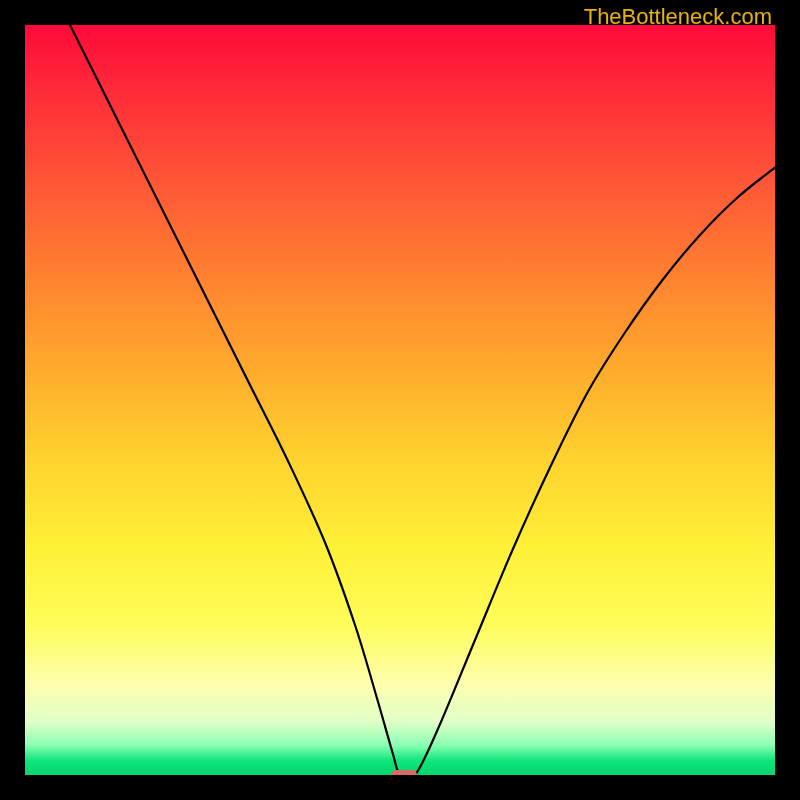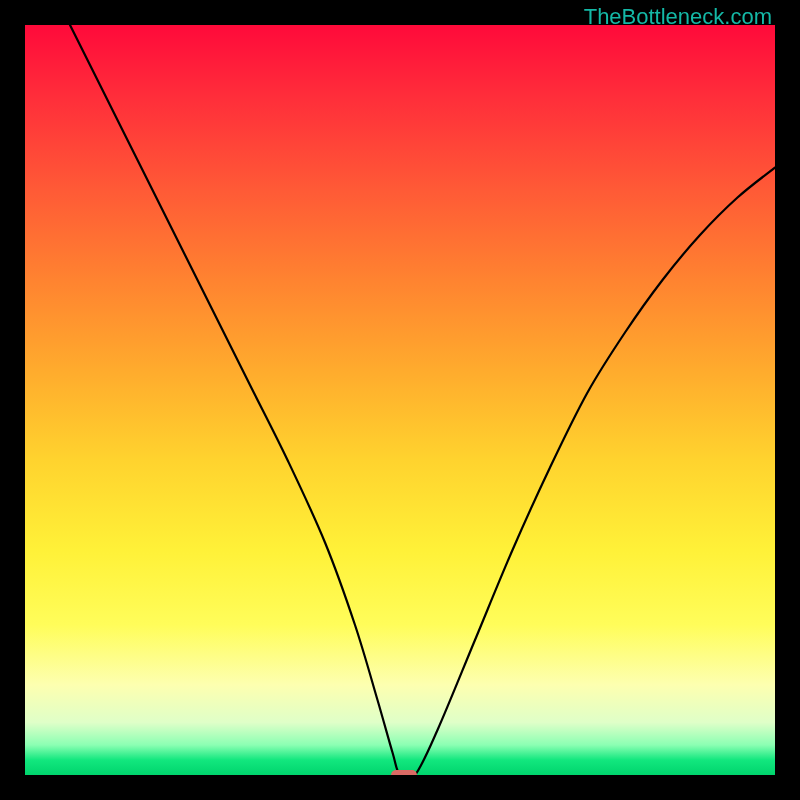--- a/index.html
+++ b/index.html
@@ -8,21 +8,21 @@
     width: 800px;
     height: 800px;
     background: #000;
     position: relative;
     font-family: Arial, sans-serif;
   }
   .watermark {
     position: absolute;
     top: 4px;
     right: 28px;
-    color: #14b8a6;
+    color: #eab308;
     font-size: 22px;
     font-weight: 500;
     z-index: 10;
   }
   .plot-area {
     position: absolute;
     left: 25px;
     top: 25px;
     width: 750px;
     height: 750px;

